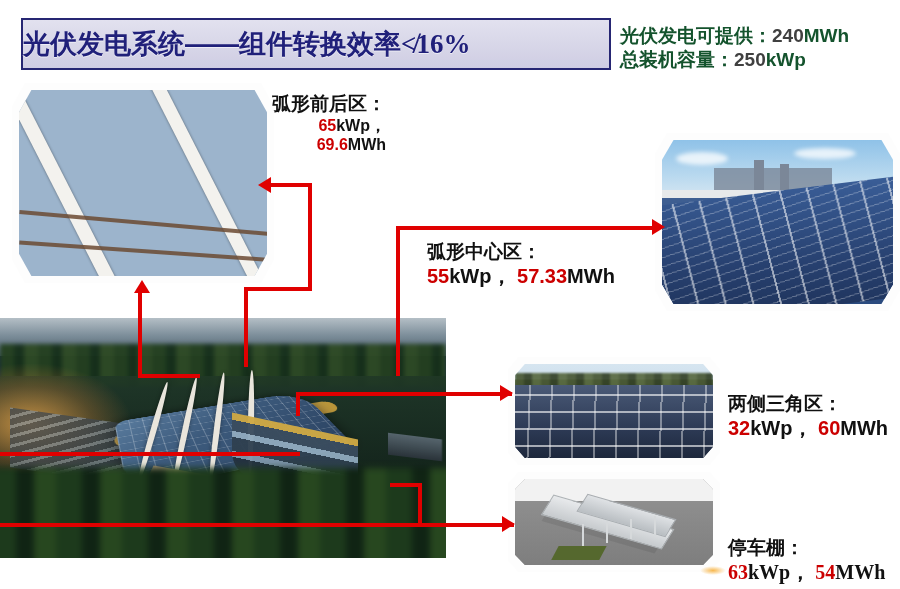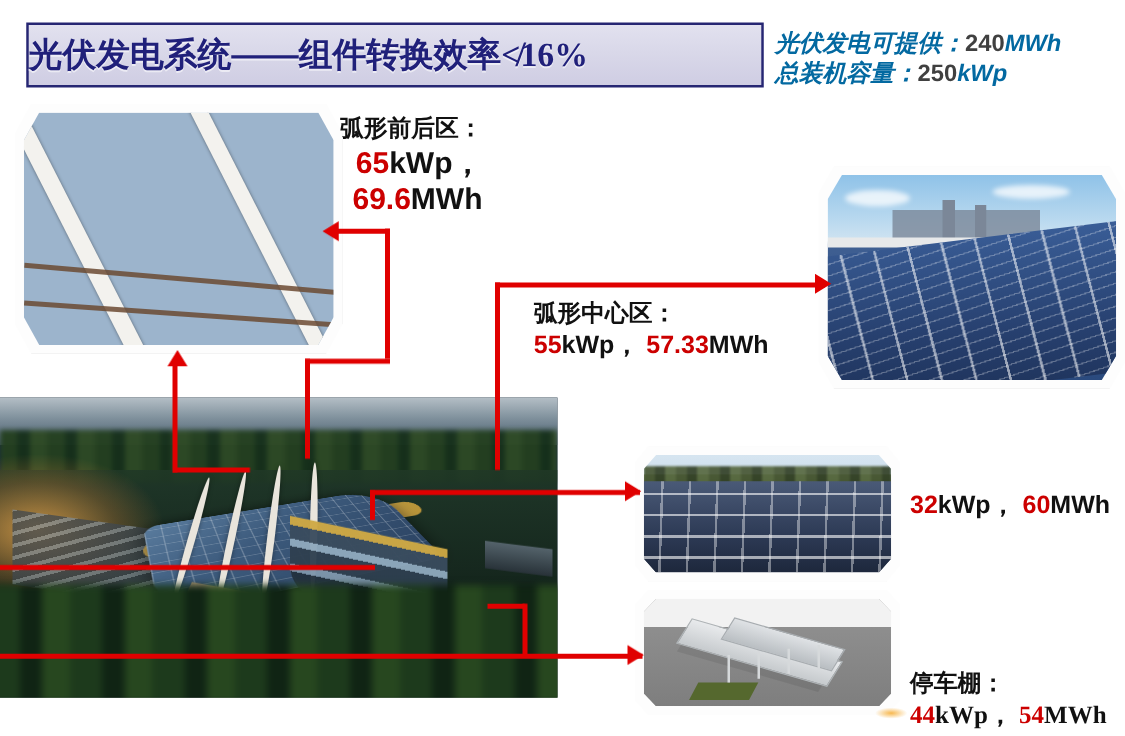--- a/index.html
+++ b/index.html
@@ -35,21 +35,21 @@
 
   
   .summary{
     position:absolute;left:620px;top:24px;width:276px;
     line-height:1.28;
     font-size:19px;font-weight:bold;color:#111111;
     white-space:nowrap;
   }
   .summary .row{display:block;}
   .red{color:#404040;}
-  .blk{color:#0369a1;font-style:italic;}
+  .blk{color:#14532d;}
 
   
   .frame{
     position:absolute;
     background:#fdfdfd;
     padding:7px;
     box-sizing:border-box;
     -webkit-clip-path:polygon(5% 0,95% 0,100% 12%,100% 88%,95% 100%,5% 100%,0 88%,0 12%);
     clip-path:polygon(5% 0,95% 0,100% 12%,100% 88%,95% 100%,5% 100%,0 88%,0 12%);
     filter:drop-shadow(2px 3px 3px rgba(0,0,0,.35));
@@ -192,21 +192,21 @@
   .label{position:absolute;white-space:nowrap;line-height:1.24;}
   .label .head{
     display:block;color:#111111;font-weight:bold;font-size:19px;
   }
   .label .val{
     display:block;font-weight:bold;font-size:20px;color:#111111;
   }
   .label .val .num{color:#cc0000;}
 
   .lbl-front{left:272px;top:92px;text-align:right;}
-  .lbl-front .val{font-size:24px;}
+  .lbl-front .val{font-size:16px;}
   .lbl-center{left:427px;top:240px;}
   .lbl-tri{left:728px;top:392px;}
   .lbl-car{left:728px;top:536px;font-family:Liberation Serif, serif;}
 
   .watermark{
     position:absolute;left:700px;top:566px;width:26px;height:9px;
     background:radial-gradient(ellipse at center,rgba(245,166,35,.8),rgba(245,166,35,0) 70%);
   }
 </style>
 </head>
@@ -314,23 +314,24 @@
     <span class="val"><span class="num">65</span><span>kWp，</span></span>
     <span class="val"><span class="num">69.6</span><span>MWh</span></span>
   </div>
 
   <div class="label lbl-center">
     <span class="head">弧形中心区：</span>
     <span class="val"><span class="num">55</span><span>kWp，</span>&nbsp;<span class="num">57.33</span><span>MWh</span></span>
   </div>
 
   <div class="label lbl-tri">
+    <span class="head">两侧三角区：</span>
     <span class="val"><span class="num">32</span><span>kWp，</span>&nbsp;<span class="num">60</span><span>MWh</span></span>
   </div>
 
   <div class="label lbl-car">
     <span class="head">停车棚：</span>
-    <span class="val"><span class="num">44</span><span>kWp，</span>&nbsp;<span class="num">54</span><span>MWh</span></span>
+    <span class="val"><span class="num">63</span><span>kWp，</span>&nbsp;<span class="num">54</span><span>MWh</span></span>
   </div>
 
   <div class="watermark"></div>
 
 </div>
 
 </body></html>

